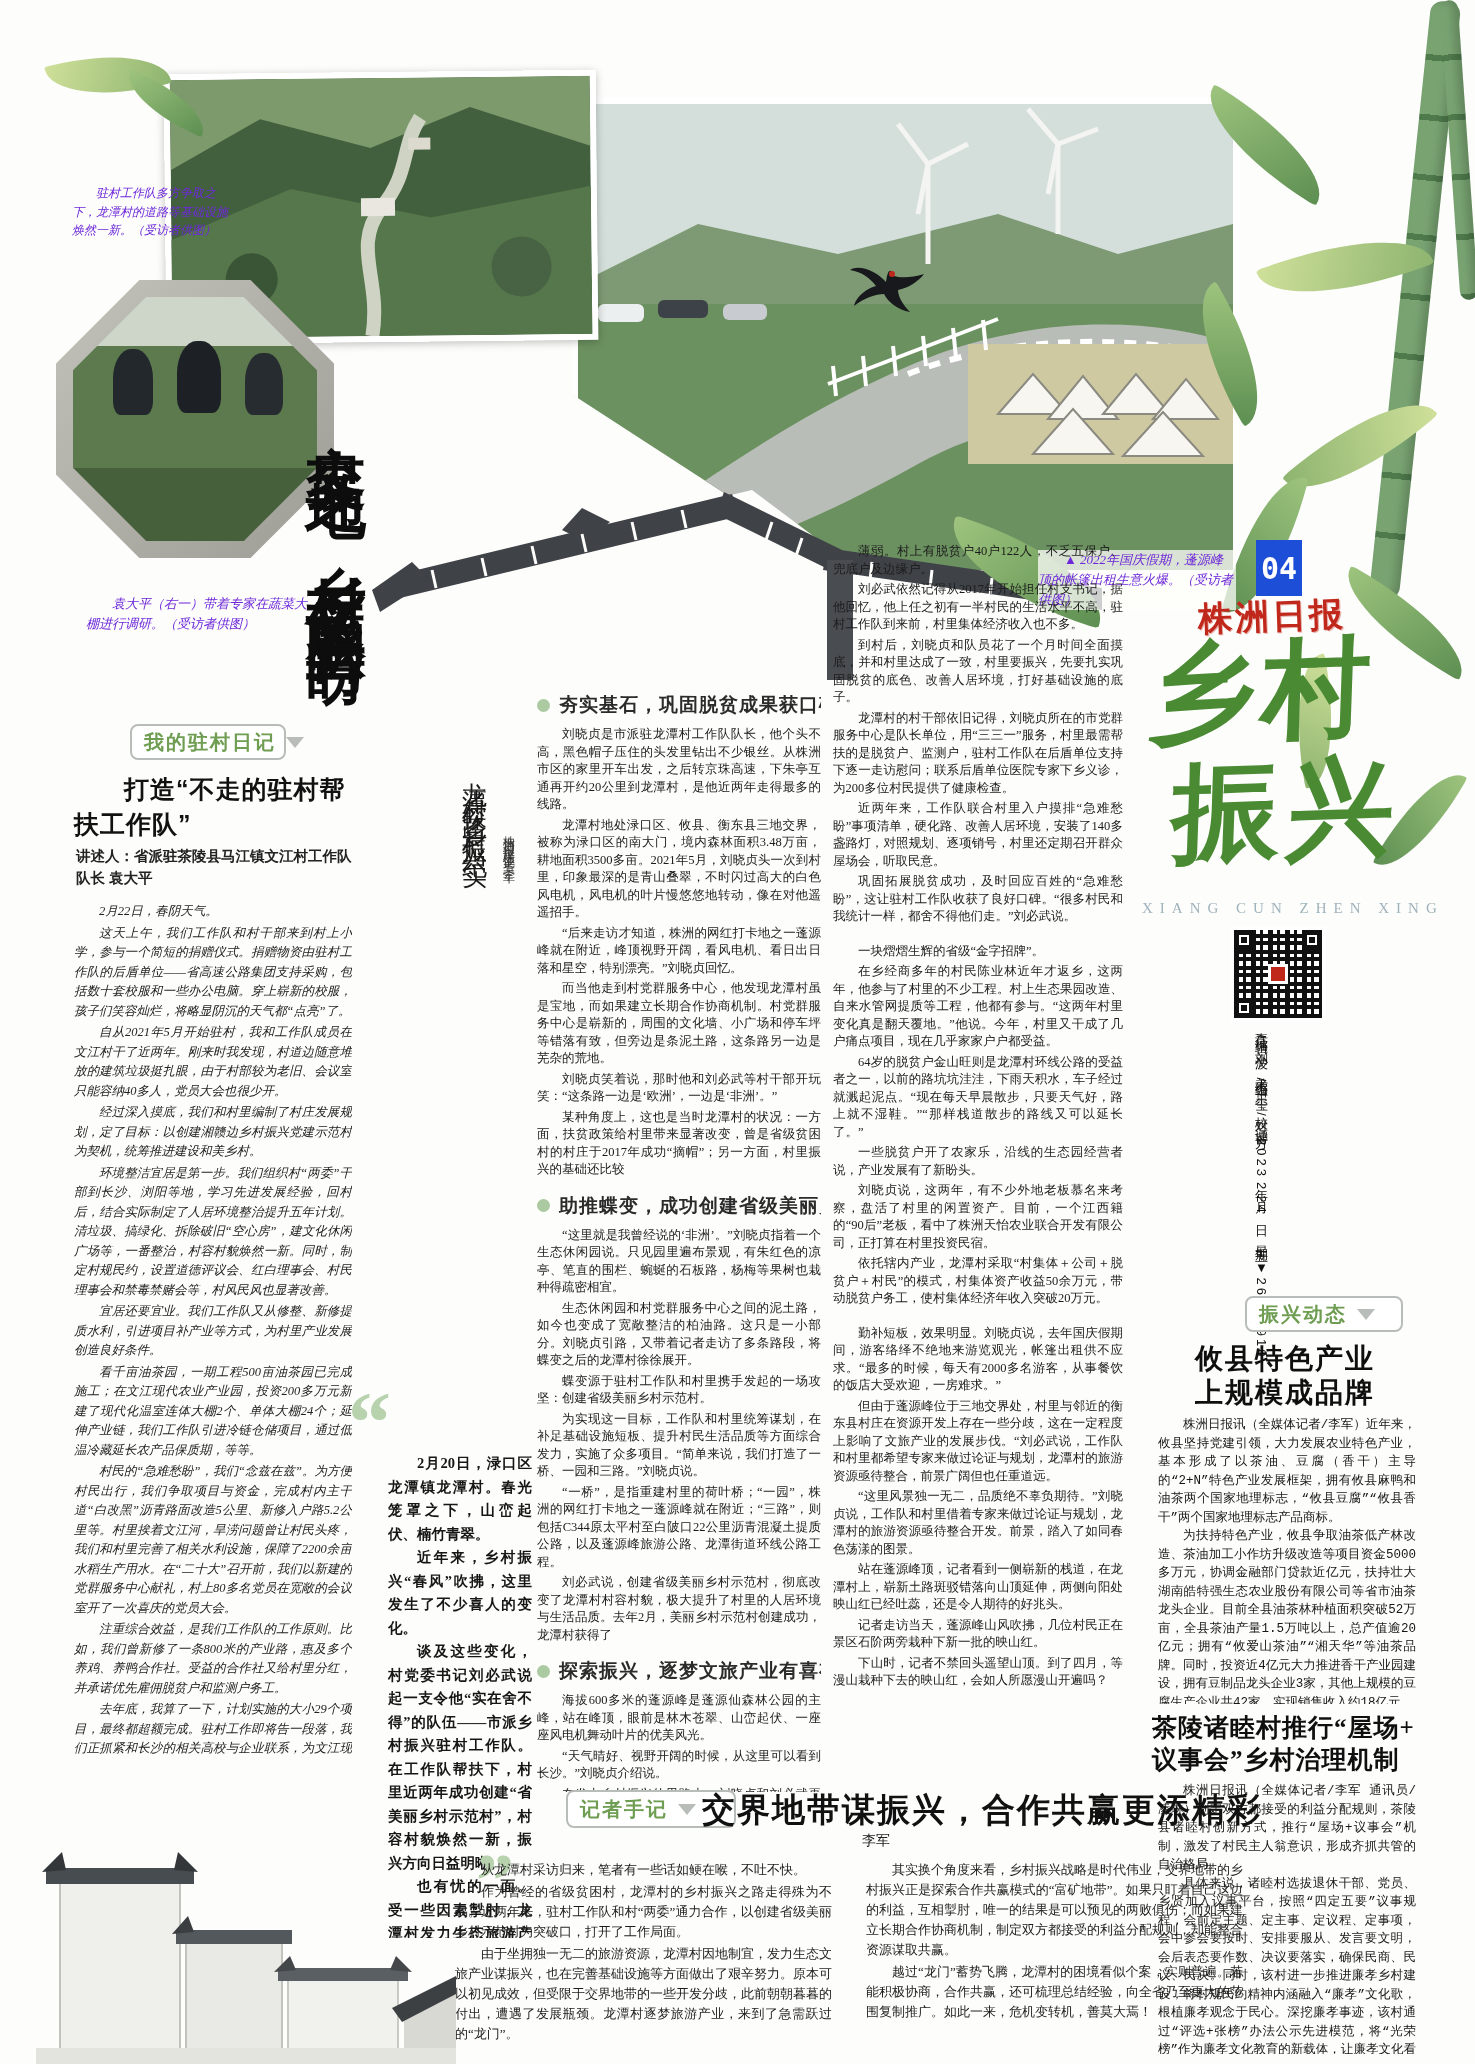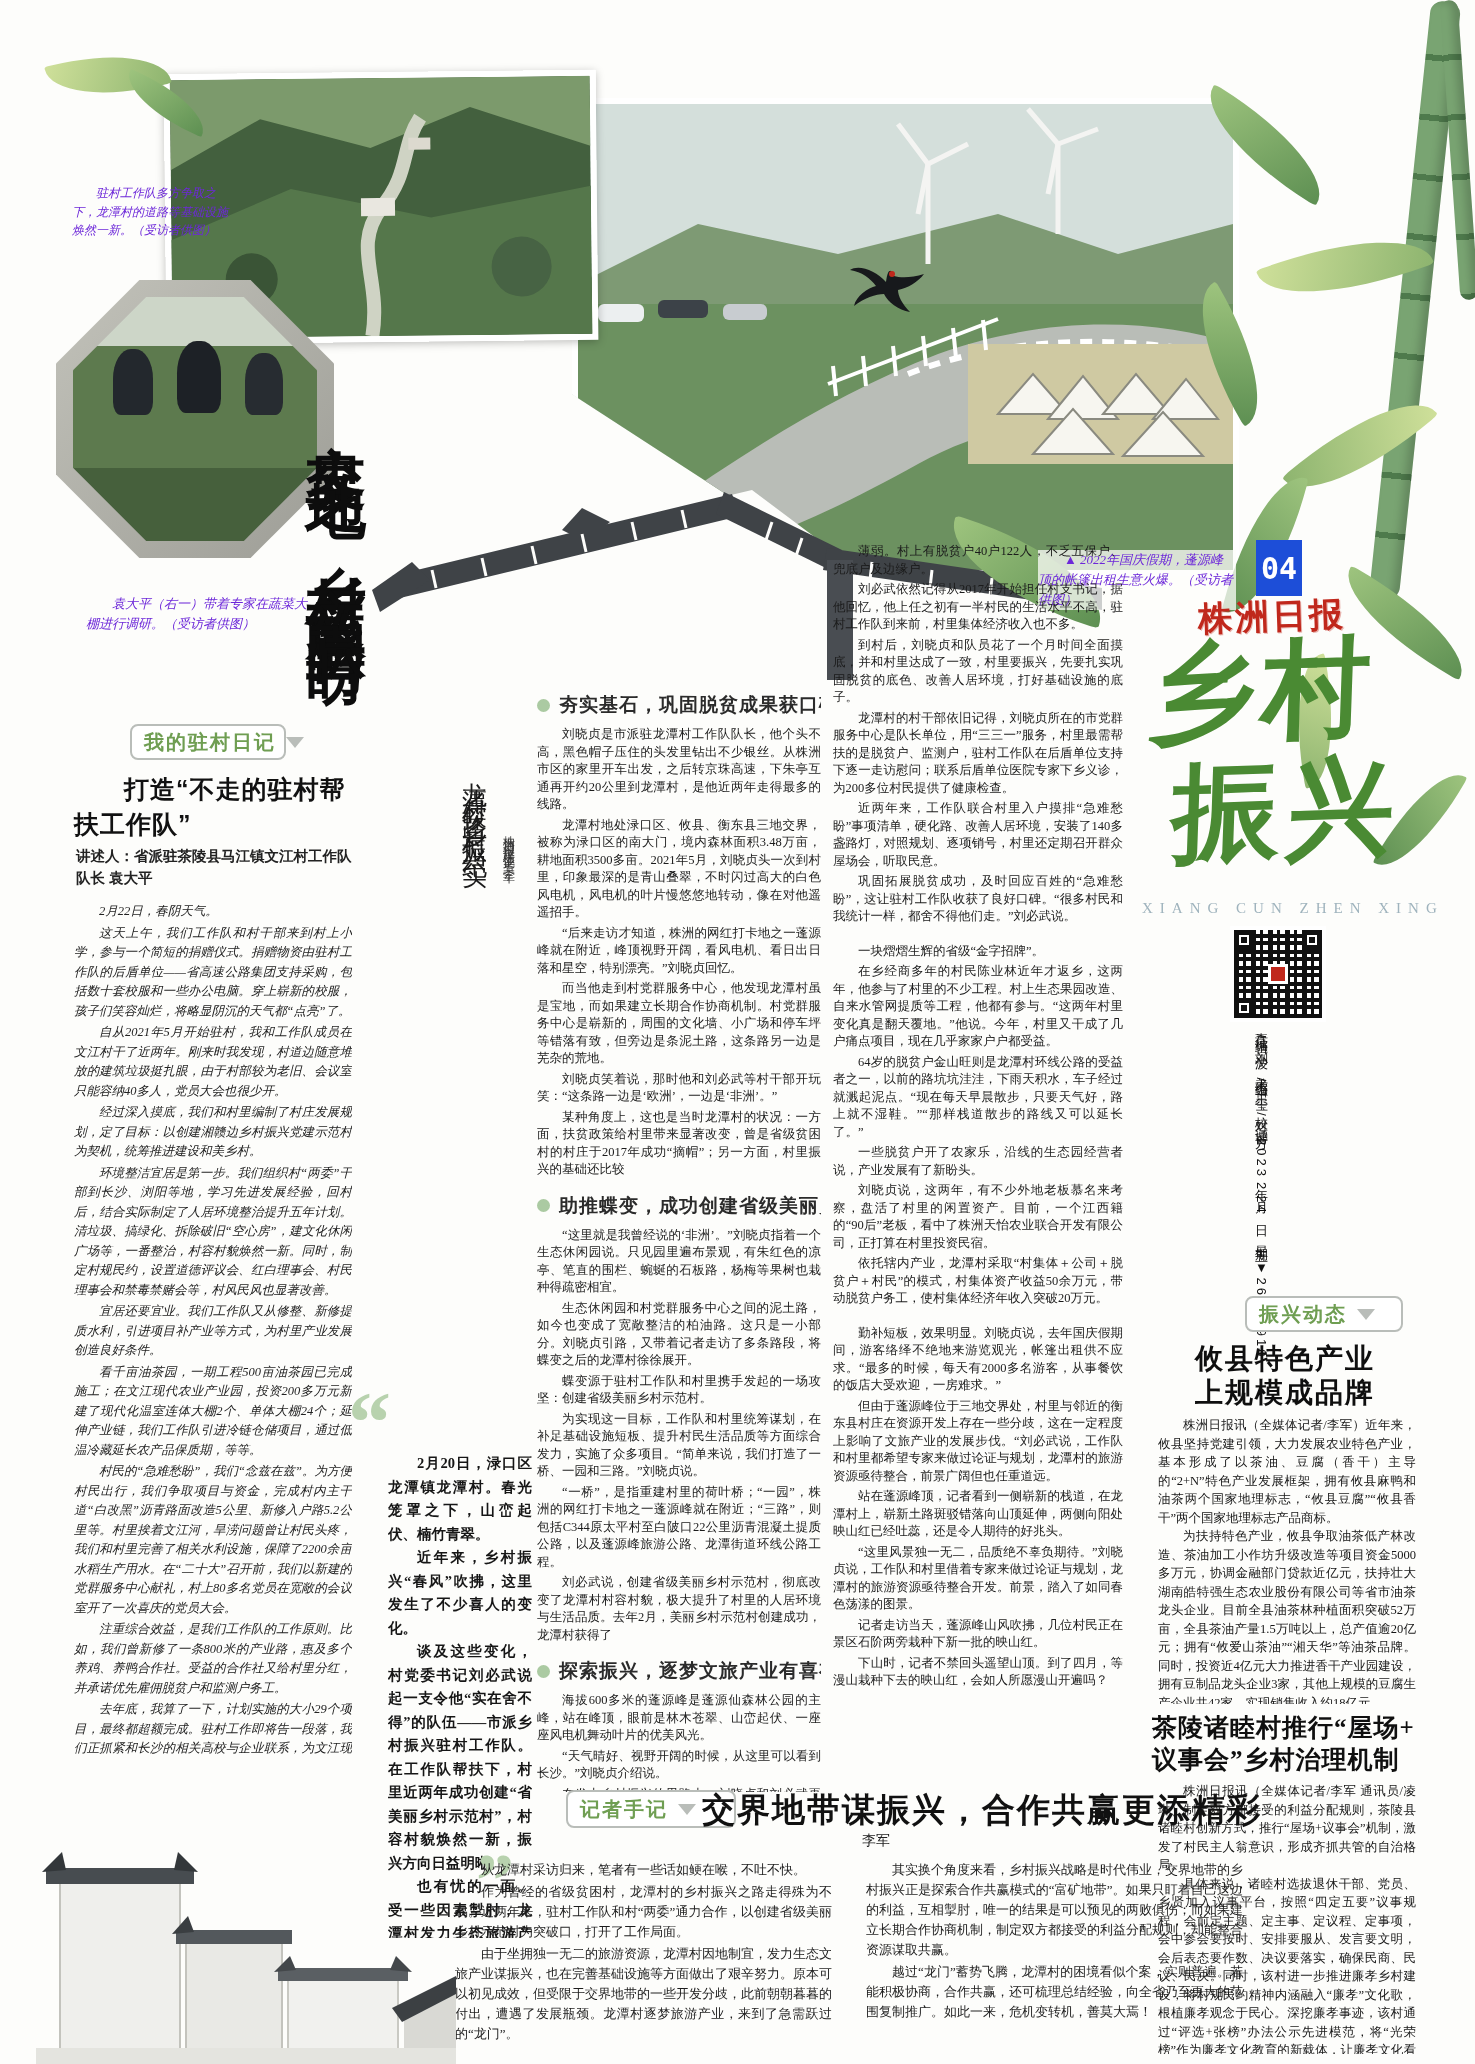--- a/index.html
+++ b/index.html
@@ -57,21 +57,21 @@
       repeating-linear-gradient(90deg,#111 0 5px,transparent 5px 9px,#111 9px 12px,transparent 12px 17px),
       repeating-linear-gradient(0deg,#111 0 4px,#fff 4px 9px,#111 9px 13px,#fff 13px 16px);
       outline:4px solid #fff;}
   .qr .fp{position:absolute;width:20px;height:20px;border:5px solid #111;background:#fff;box-sizing:border-box;}
   .qr .fp::after{content:"";position:absolute;inset:2px;background:#111;}
   .qr .seal{position:absolute;left:34px;top:34px;width:20px;height:20px;background:#fff;}
   .qr .seal::after{content:"";position:absolute;inset:3px;background:#c0281c;}
   #meta-vert{writing-mode:vertical-rl;height:430px;display:flex;gap:10px;}
   #meta-vert span{font-size:13px;letter-spacing:3px;color:#111;}
   .rh1{font-family:"Liberation Serif",serif;font-weight:bold;color:#0f0f0f;}
-  .news p{margin:0;text-indent:2em;font-family:Liberation Serif, serif;font-size:12.5px;
+  .news p{margin:0;text-indent:2em;font-family:Liberation Mono, monospace;font-size:12.5px;
           line-height:18.5px;text-align:justify;color:#161616;}
   .clip{overflow:hidden;}
 </style>
 </head>
 <body>
 
 <div id="page">
 
   <div class="abs" style="left:0;top:0;width:1475px;height:720px;">
 
@@ -277,22 +277,22 @@
         <p>在乡经商多年的村民陈业林近年才返乡，这两年，他参与了村里的不少工程。村上生态果园改造、自来水管网提质等工程，他都有参与。“这两年村里变化真是翻天覆地。”他说。今年，村里又干成了几户痛点项目，现在几乎家家户户都受益。</p>
         <p>64岁的脱贫户金山旺则是龙潭村环线公路的受益者之一，以前的路坑坑洼洼，下雨天积水，车子经过就溅起泥点。“现在每天早晨散步，只要天气好，路上就不湿鞋。”“那样栈道散步的路线又可以延长了。”</p>
         <p>一些脱贫户开了农家乐，沿线的生态园经营者说，产业发展有了新盼头。</p>
         <p>刘晓贞说，这两年，有不少外地老板慕名来考察，盘活了村里的闲置资产。目前，一个江西籍的“90后”老板，看中了株洲天怡农业联合开发有限公司，正打算在村里投资民宿。</p>
         <p>依托辖内产业，龙潭村采取“村集体＋公司＋脱贫户＋村民”的模式，村集体资产收益50余万元，带动脱贫户务工，使村集体经济年收入突破20万元。</p>
       </div>
     <div style="height:14px;"></div>
     <div>
         <p>勤补短板，效果明显。刘晓贞说，去年国庆假期间，游客络绎不绝地来游览观光，帐篷出租供不应求。“最多的时候，每天有2000多名游客，从事餐饮的饭店大受欢迎，一房难求。”</p>
         <p>但由于蓬源峰位于三地交界处，村里与邻近的衡东县村庄在资源开发上存在一些分歧，这在一定程度上影响了文旅产业的发展步伐。“刘必武说，工作队和村里都希望专家来做过论证与规划，龙潭村的旅游资源亟待整合，前景广阔但也任重道远。</p>
+        <p>“这里风景独一无二，品质绝不辜负期待。”刘晓贞说，工作队和村里借着专家来做过论证与规划，龙潭村的旅游资源亟待整合开发。前景，踏入了如同春色荡漾的图景。</p>
         <p>站在蓬源峰顶，记者看到一侧崭新的栈道，在龙潭村上，崭新土路斑驳错落向山顶延伸，两侧向阳处映山红已经吐蕊，还是令人期待的好兆头。</p>
-        <p>“这里风景独一无二，品质绝不辜负期待。”刘晓贞说，工作队和村里借着专家来做过论证与规划，龙潭村的旅游资源亟待整合开发。前景，踏入了如同春色荡漾的图景。</p>
         <p>记者走访当天，蓬源峰山风吹拂，几位村民正在景区石阶两旁栽种下新一批的映山红。</p>
         <p>下山时，记者不禁回头遥望山顶。到了四月，等漫山栽种下去的映山红，会如人所愿漫山开遍吗？</p>
       </div>
   </div>
 
   <div class="abs badge" style="left:566px;top:1790px;width:170px;height:38px;">
     <span class="lbl">记者手记</span>
     <span class="tri"></span>
   </div>
   <div class="abs" id="band-headline" style="left:702px;top:1788px;">交界地带谋振兴，合作共赢更添精彩</div>

